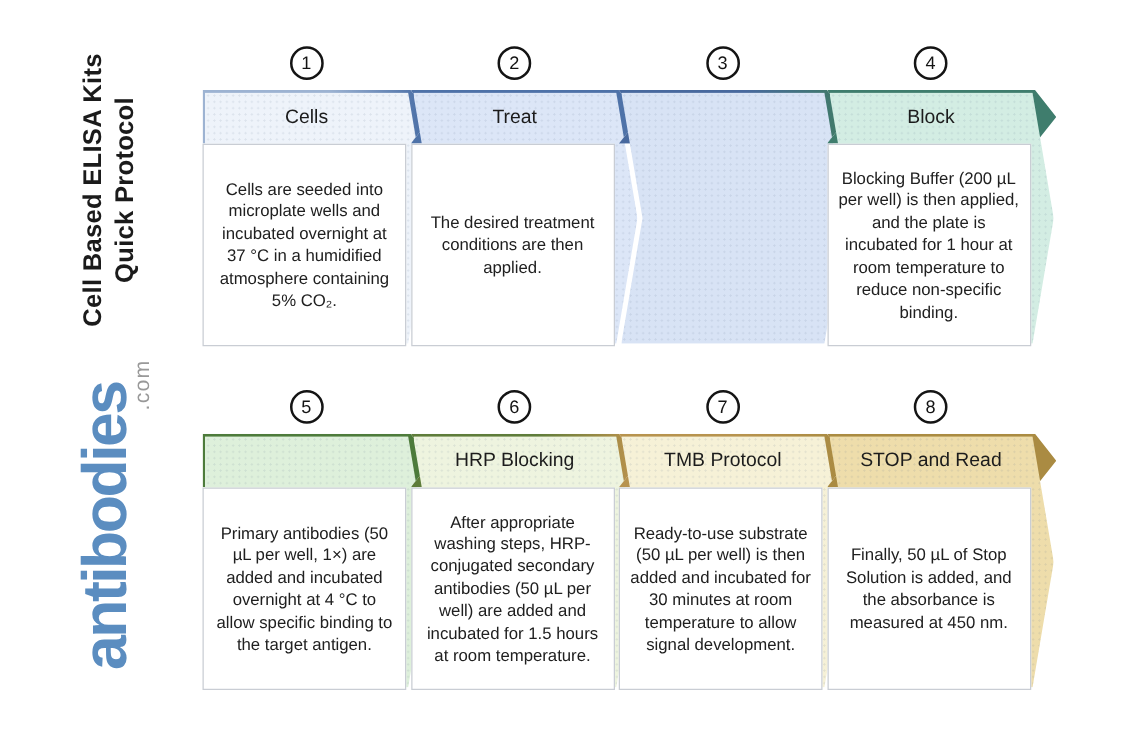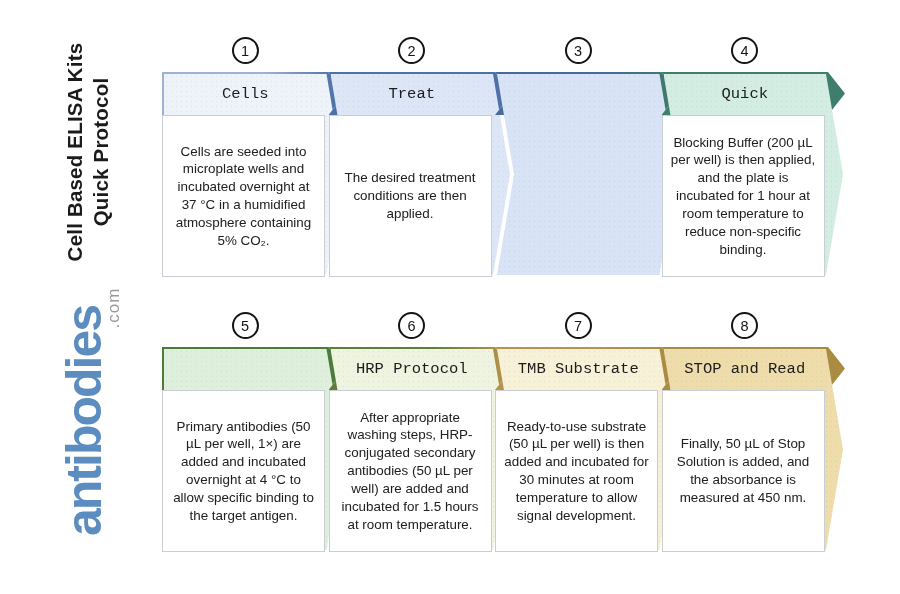--- a/index.html
+++ b/index.html
@@ -88,21 +88,20 @@
   .step.first .arrow-inner {
     clip-path: polygon(0 0, calc(100% - 17px) 0, 100% 50%, calc(100% - 17px) 100%, 0 100%);
   }
   .arrow-label {
     position: absolute;
     left: 0; top: 0;
     width: 166.5px; height: 43px;
     display: flex; align-items: center; justify-content: center;
     font-size: 15.5px;
     color: #1c1c1c;
-    font-family: Liberation Mono, monospace;
   }
 
   .desc-box {
     position: absolute;
     left: 0; top: 43px;
     width: 163px; height: 162px;
     box-sizing: border-box;
     background: #ffffff;
     border: 1.4px solid #c9cdd4;
     display: flex; align-items: center; justify-content: center;
@@ -160,21 +159,21 @@
     <div class="arrow-outer"></div>
     <div class="arrow-inner"></div>
   </div>
 
   <div class="step" style="left: 499.5px; --fill: #d3ede3; --stroke: #3f7d6d;">
     <div class="badge">
       <span>4</span>
     </div>
     <div class="arrow-outer"></div>
     <div class="arrow-inner"></div>
-    <div class="arrow-label">Quick</div>
+    <div class="arrow-label">Block</div>
     <div class="desc-box">
       <div class="desc-text">Blocking Buffer (200 µL per well) is then applied, and the plate is incubated for 1 hour at room temperature to reduce non-specific binding.</div>
     </div>
   </div>
 </div>
   <div class="row row2" id="row2">
   <div class="step first" style="left: 0px; --fill: #def0db; --stroke: #4d7b3b;">
     <div class="badge">
       <span>5</span>
     </div>
@@ -184,33 +183,33 @@
       <div class="desc-text">Primary antibodies (50 µL per well, 1×) are added and incubated overnight at 4 °C to allow specific binding to the target antigen.</div>
     </div>
   </div>
 
   <div class="step" style="left: 166.5px; --fill: #eef4df; --stroke: #5e7c3a; --stroke2: #b3904a;">
     <div class="badge">
       <span>6</span>
     </div>
     <div class="arrow-outer"></div>
     <div class="arrow-inner"></div>
-    <div class="arrow-label">HRP Protocol</div>
+    <div class="arrow-label">HRP Blocking</div>
     <div class="desc-box">
       <div class="desc-text">After appropriate washing steps, HRP-conjugated secondary antibodies (50 µL per well) are added and incubated for 1.5 hours at room temperature.</div>
     </div>
   </div>
 
   <div class="step" style="left: 333px; --fill: #f6f1d7; --stroke: #b7934e; --stroke2: #aa8b42;">
     <div class="badge">
       <span>7</span>
     </div>
     <div class="arrow-outer"></div>
     <div class="arrow-inner"></div>
-    <div class="arrow-label">TMB Substrate</div>
+    <div class="arrow-label">TMB Protocol</div>
     <div class="desc-box">
       <div class="desc-text">Ready-to-use substrate (50 µL per well) is then added and incubated for 30 minutes at room temperature to allow signal development.</div>
     </div>
   </div>
 
   <div class="step" style="left: 499.5px; --fill: #eeddab; --stroke: #aa8b42;">
     <div class="badge">
       <span>8</span>
     </div>
     <div class="arrow-outer"></div>

